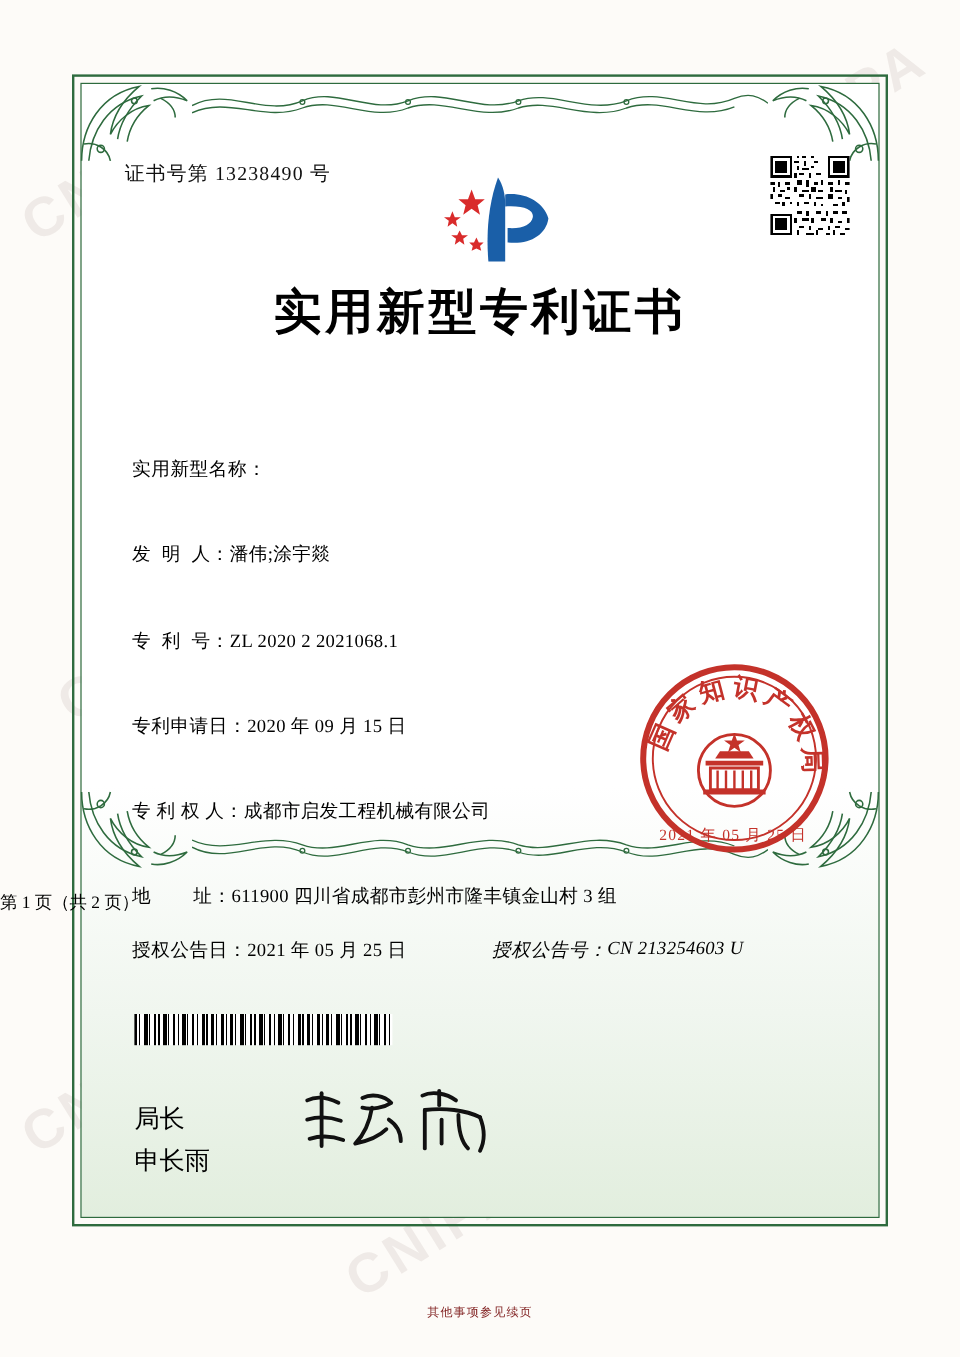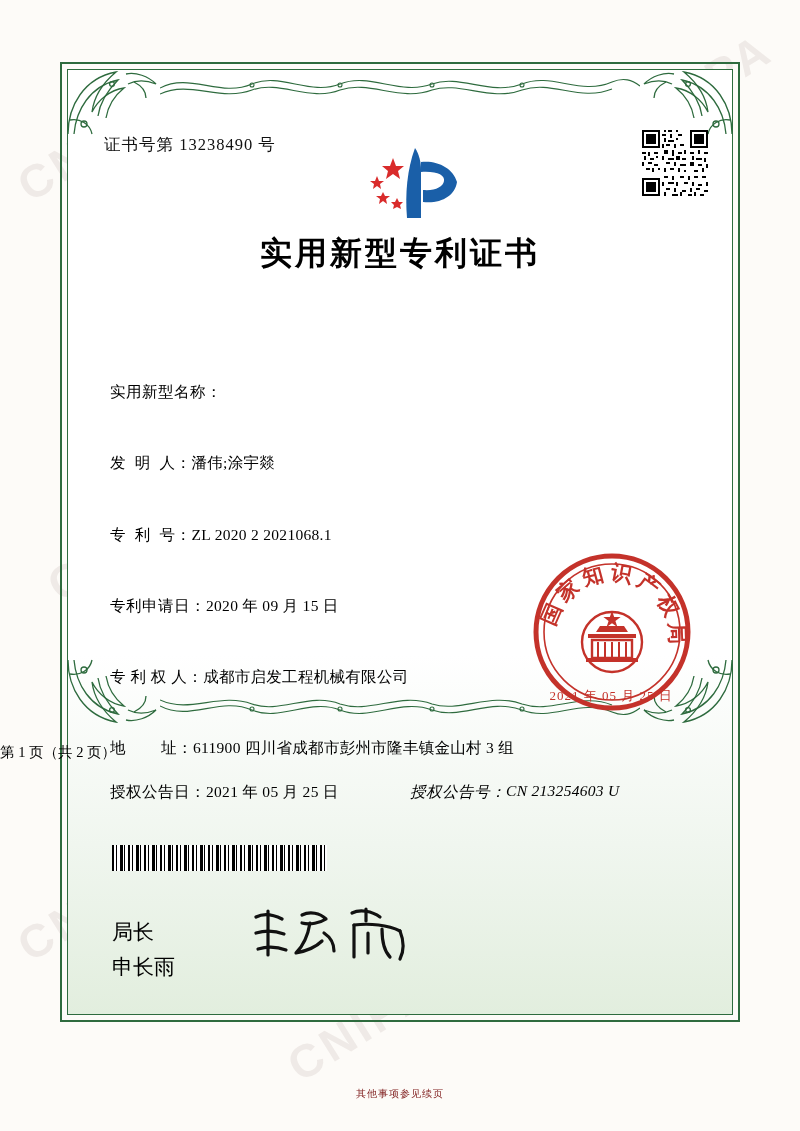--- a/index.html
+++ b/index.html
@@ -106,21 +106,21 @@
   }
   .qr {
     position: absolute;
     right: 92px; top: 130px;
     width: 66px; height: 66px;
   }
   .title {
     position: absolute;
     left: 0; right: 0; top: 232px;
     text-align: center;
-    font-size: 32px;
+    font-size: 40px;
     font-weight: bold;
     letter-spacing: 3px;
     color: #000;
     font-family: "Liberation Serif", "DejaVu Serif", serif;
   }
 
   
   .fields {
     position: absolute;
     left: 110px; top: 332px;

